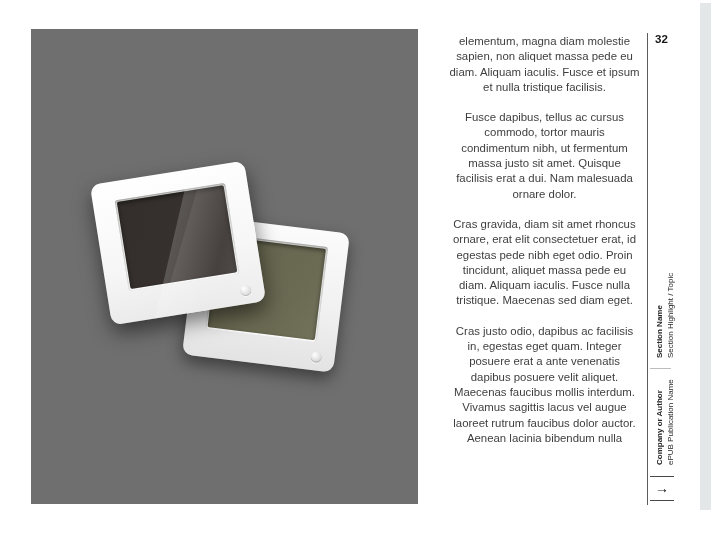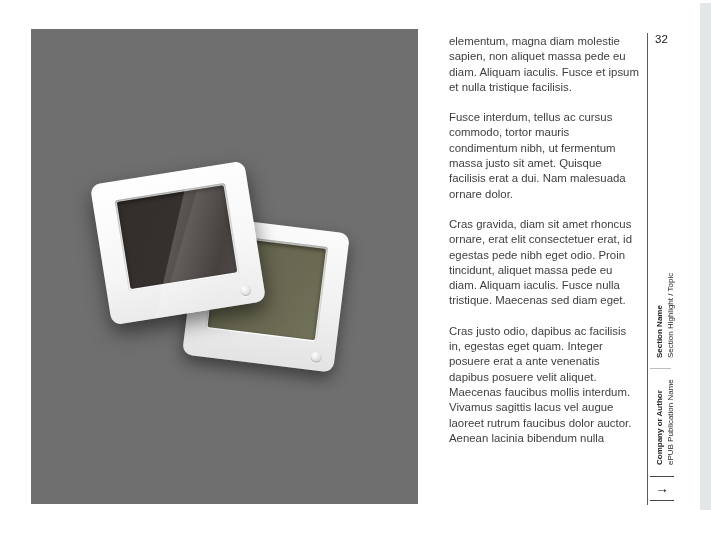--- a/index.html
+++ b/index.html
@@ -56,29 +56,29 @@
     background:radial-gradient(circle at 35% 30%,#ffffff,#dcdcdc 60%,#c3c3c3 100%);
     box-shadow:inset 0 -1px 1px rgba(0,0,0,0.18),0 1px 1px rgba(255,255,255,0.55);
   }
 
   
   .text-column{
     position:absolute;left:441px;top:34px;width:199px;
     font-size:11.4px;line-height:15.3px;color:#3e3e3e;
     letter-spacing:0;
   }
-  .text-column p{margin:0 0 15px 8px;}
+  .text-column p{margin:0 0 15px 8px;text-align:center;}
 
   
   .vrule{
     position:absolute;left:647px;top:33px;width:1px;height:472px;background:#5c5c5c;
   }
   .page-number{
     position:absolute;left:655px;top:33px;
-    font-size:11.5px;font-weight:normal;color:#161616;
+    font-size:11.5px;font-weight:bold;color:#161616;
   }
   .vtext{
     position:absolute;transform:rotate(-90deg);transform-origin:0 0;
     font-size:8px;line-height:10.5px;color:#262626;white-space:nowrap;
   }
   .vtext-section{left:655px;top:358px;}
   .vtext-publication{left:655px;top:465px;}
   .vtext .bold-line{font-weight:bold;}
   .divider-light{
     position:absolute;left:650px;top:368px;width:21px;height:1px;background:#bdbdbd;
@@ -109,21 +109,21 @@
   <div class="slide slide-front">
     <div class="aperture">
       <div class="photo photo-front"></div>
     </div>
     <div class="slide-dot"></div>
   </div>
 </div>
 
 <div class="text-column">
   <p>elementum, magna diam molestie sapien, non aliquet massa pede eu diam. Aliquam iaculis. Fusce et ipsum et nulla tristique facilisis.</p>
-  <p>Fusce interdum, tellus ac cursus commodo, tortor mauris condimentum nibh, ut fermentum massa justo sit amet. Quisque facilisis erat a dui. Nam malesuada ornare dolor.</p>
+  <p>Fusce dapibus, tellus ac cursus commodo, tortor mauris condimentum nibh, ut fermentum massa justo sit amet. Quisque facilisis erat a dui. Nam malesuada ornare dolor.</p>
   <p>Cras gravida, diam sit amet rhoncus ornare, erat elit consectetuer erat, id egestas pede nibh eget odio. Proin tincidunt, aliquet massa pede eu diam. Aliquam iaculis. Fusce nulla tristique. Maecenas sed diam eget.</p>
   <p>Cras justo odio, dapibus ac facilisis in, egestas eget quam. Integer posuere erat a ante venenatis dapibus posuere velit aliquet. Maecenas faucibus mollis interdum. Vivamus sagittis lacus vel augue laoreet rutrum faucibus dolor auctor. Aenean lacinia bibendum nulla</p>
 </div>
 
 <div class="vrule"></div>
 
 <div class="page-number">32</div>
 
 <div class="vtext vtext-section">
   <div class="bold-line">Section Name</div>

